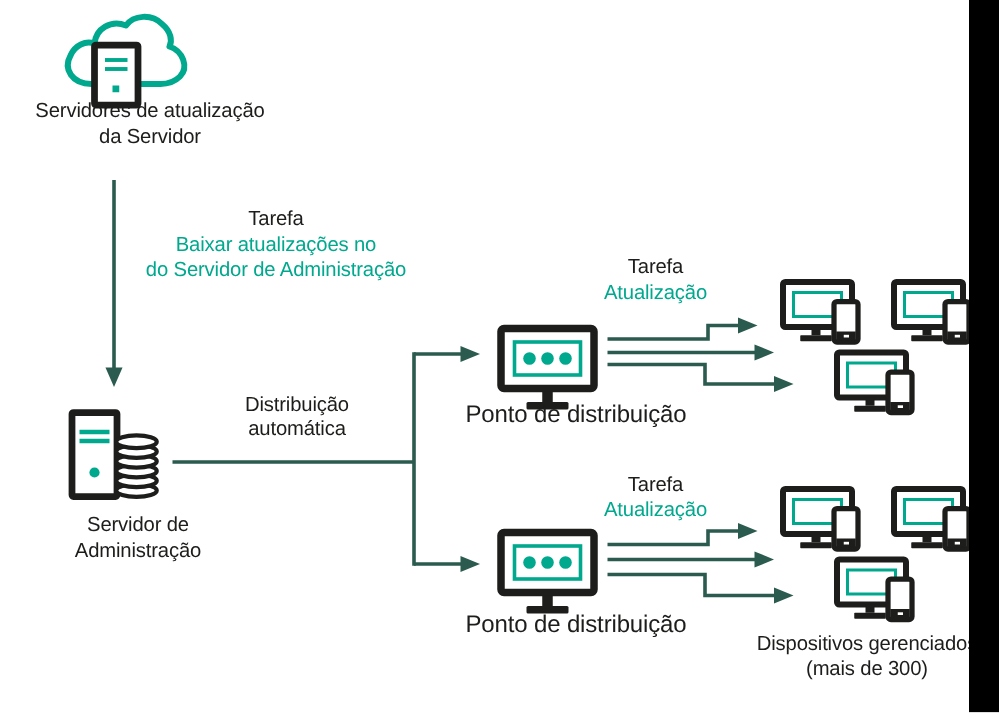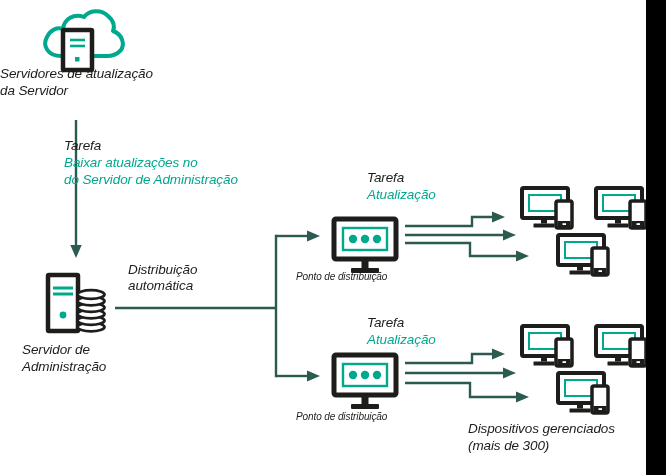--- a/index.html
+++ b/index.html
@@ -1,23 +1,23 @@
 <!DOCTYPE html>
 <html style="--teal: #00A88E; --dark: #2B5A4E; --ink: #1D1D1B; --strip: #000000;"><head>
 <meta charset="utf-8">
 <style>
   html,body{margin:0;padding:0;background:#fff;}
   .canvas{
     position:relative;width:666px;height:475px;background:#fff;overflow:hidden;
     font-family:"Liberation Sans",sans-serif;color:var(--ink);
   }
   .abs{position:absolute;}
-  .lbl{position:absolute;text-align:left;font-size:13.5px;line-height:17px;color:var(--ink);white-space:nowrap;letter-spacing:-0.1px;font-style:italic;}
+  .lbl{position:absolute;text-align:center;font-size:13.5px;line-height:17px;color:var(--ink);white-space:nowrap;letter-spacing:-0.1px;}
   .lbl.sm{line-height:16px;}
-  .dp-lbl{font-size:10px;}
+  .dp-lbl{font-size:16px;}
   .teal-t{color:var(--teal);}
   .strip{position:absolute;top:0;left:646px;width:20px;height:475px;background:var(--strip);z-index:20;}
   
   .ln{stroke:var(--dark);stroke-width:2.4;fill:none;}
   .hd{fill:var(--dark);stroke:none;}
   .fr{fill:#fff;stroke:var(--ink);}
   .ts{fill:none;stroke:var(--teal);}
   .tf{fill:var(--teal);stroke:none;}
   .if{fill:var(--ink);stroke:none;}
 </style>

